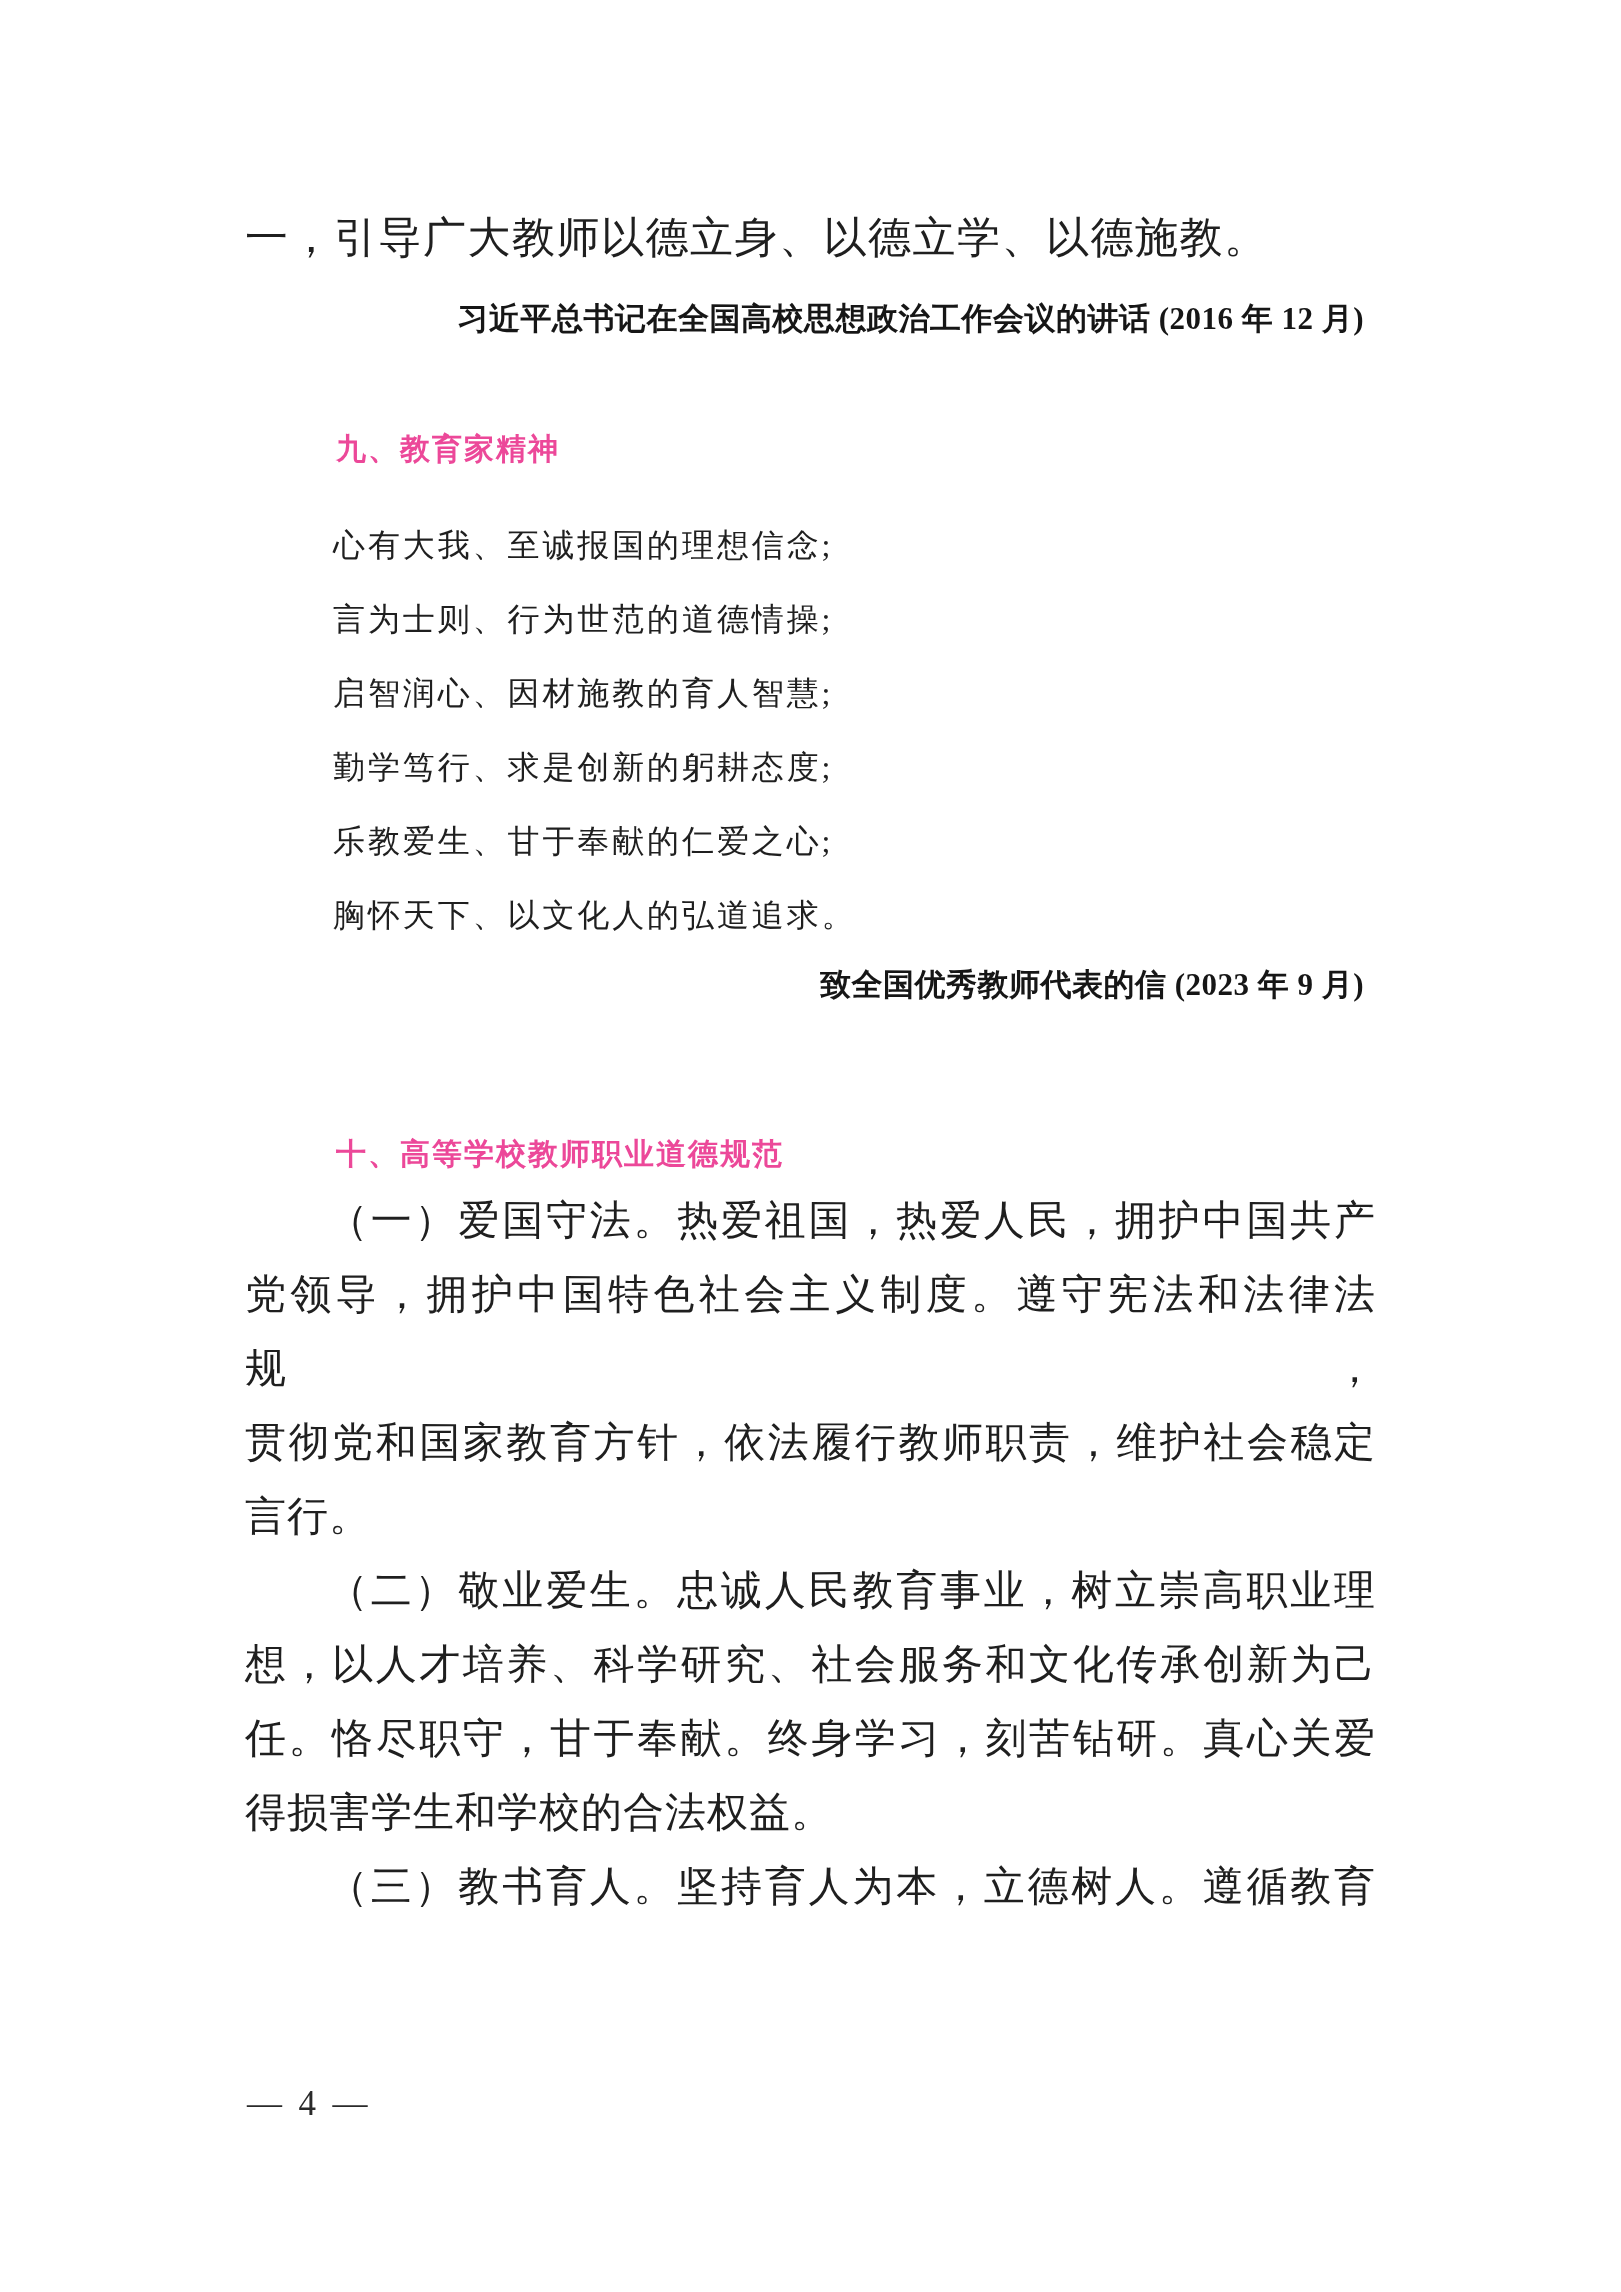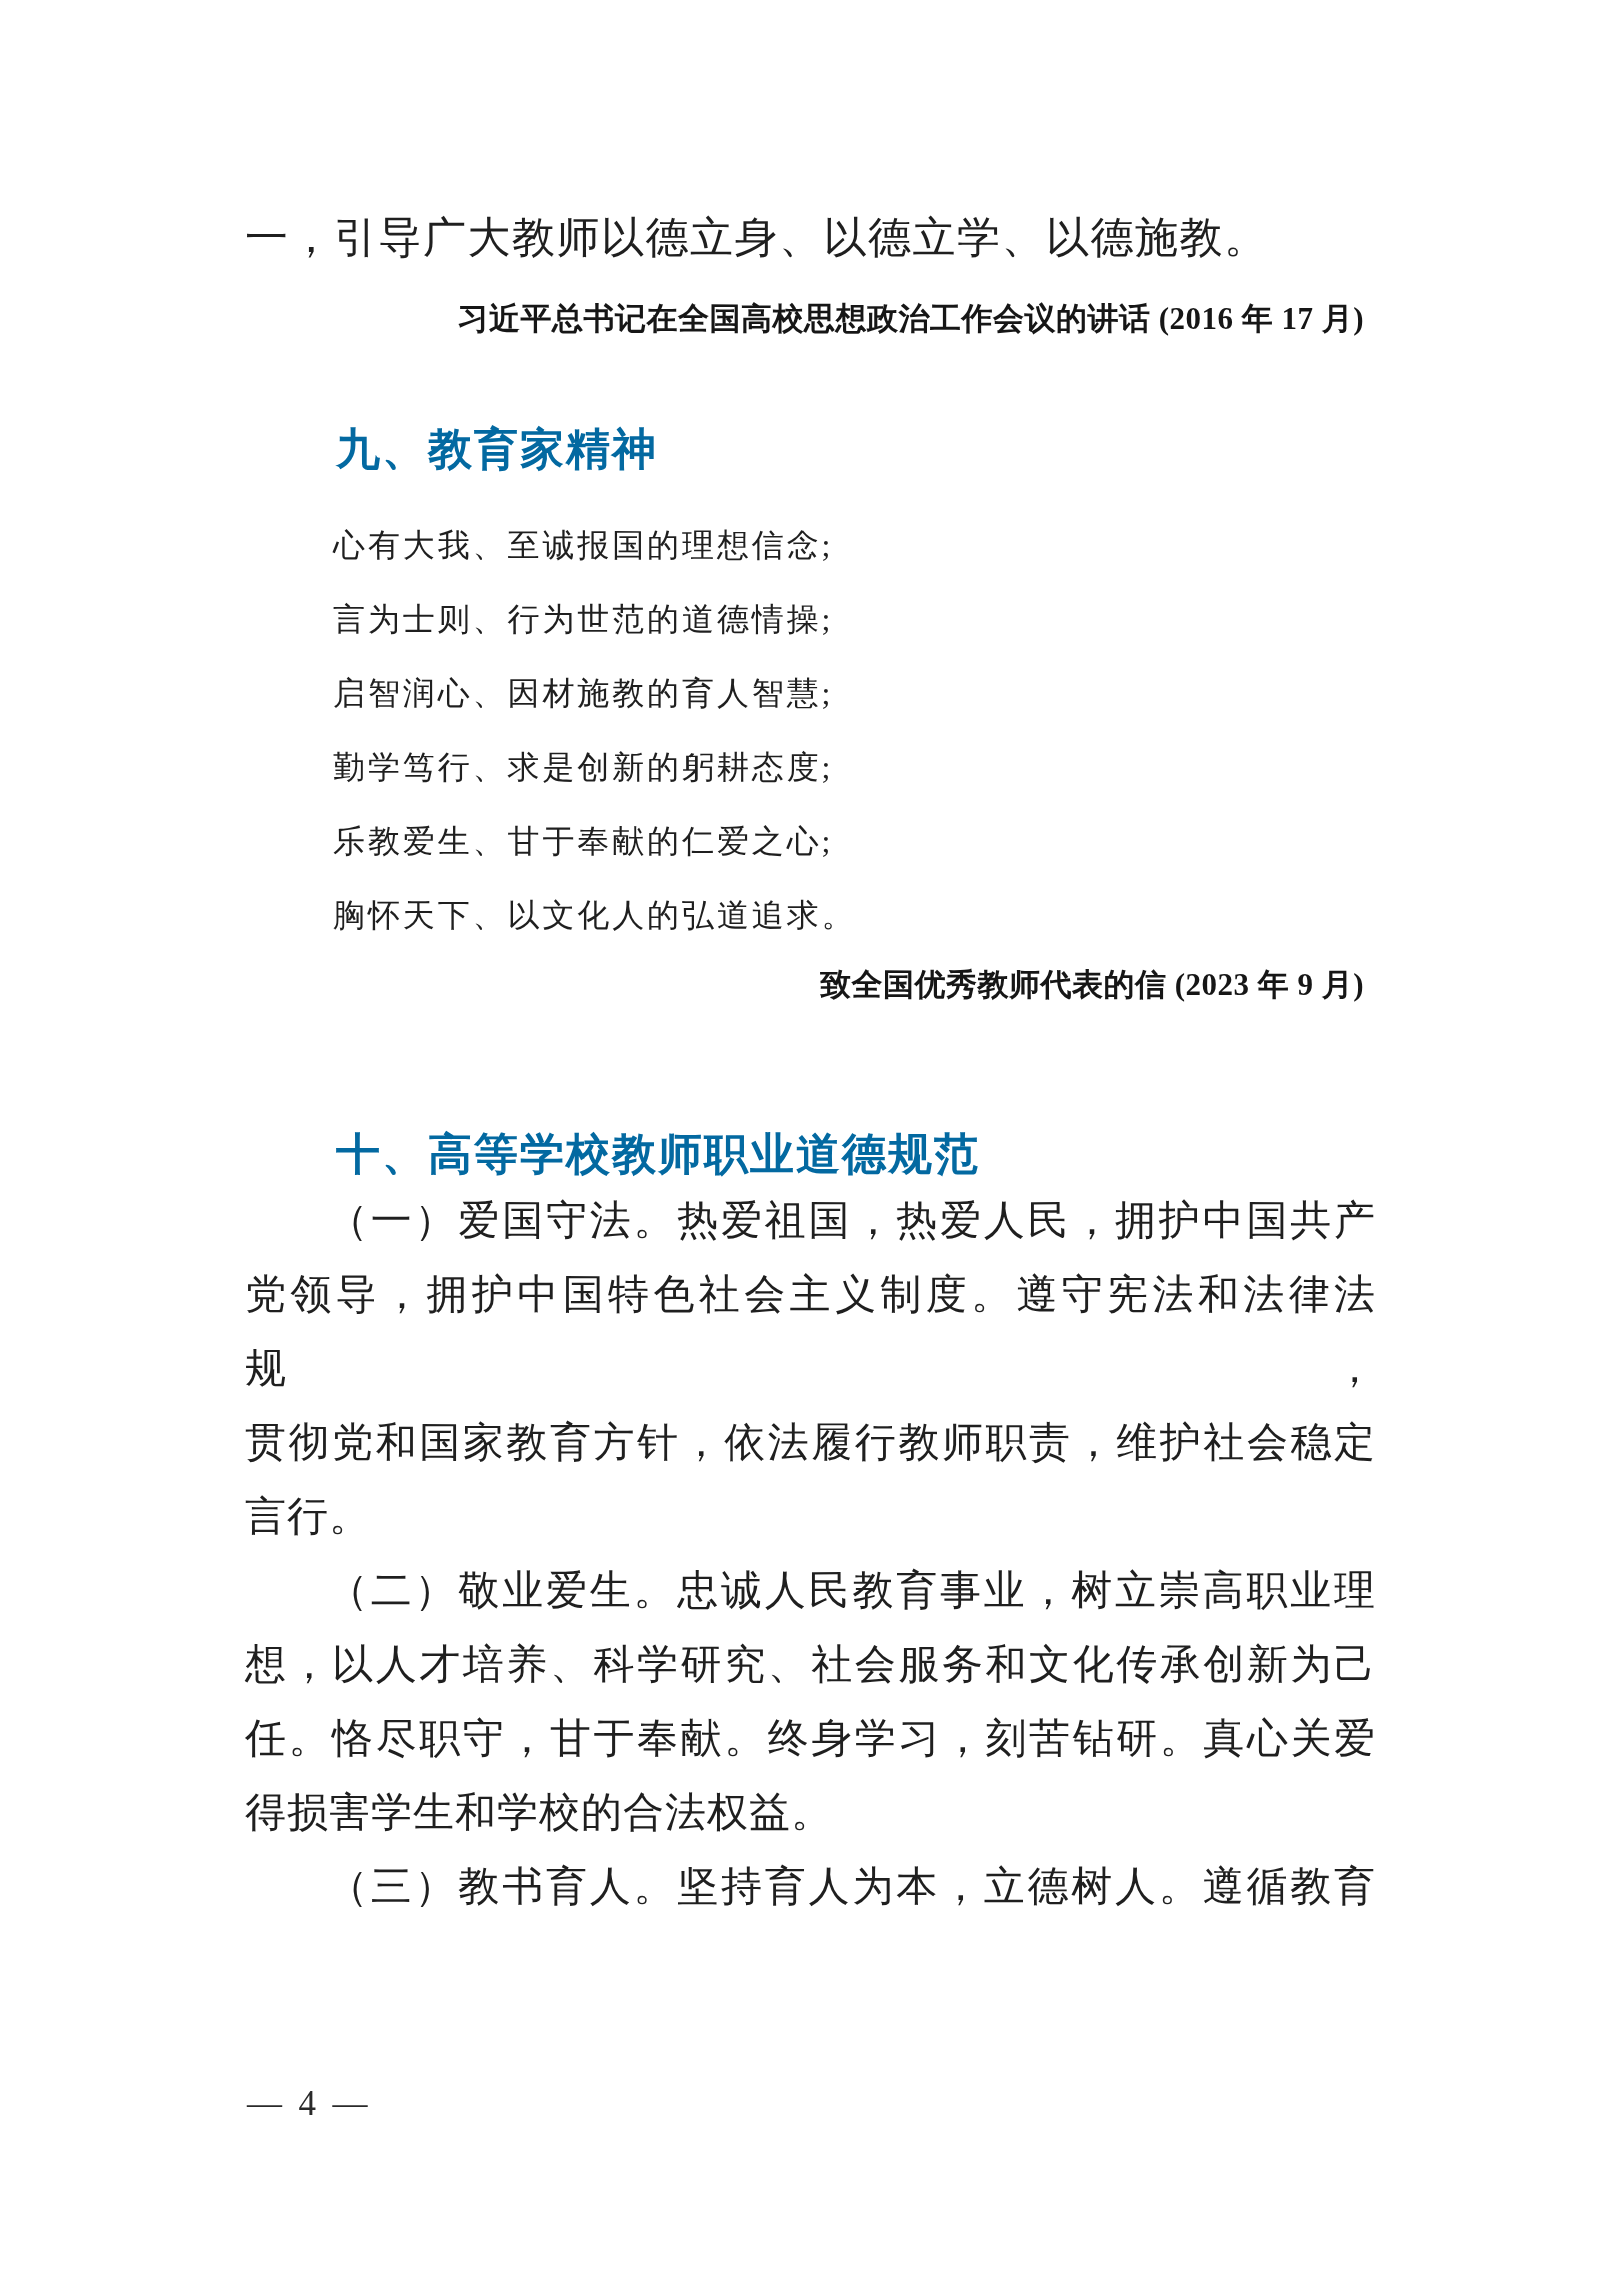--- a/index.html
+++ b/index.html
@@ -45,24 +45,24 @@
   }
   .cite-1 { top: 297px; }
   .cite-2 { top: 963px; }
 
   
   .hdr {
     left: 336px;
     margin: 0;
     font-family: "Liberation Sans", "DejaVu Sans", sans-serif;
     font-weight: bold;
-    font-size: 44px;
+    font-size: 30px;
     line-height: 57px;
     letter-spacing: 2px;
-    color: #0369a1;
+    color: #ec4899;
     white-space: nowrap;
   }
   .hdr-9  { top: 420px; }
   .hdr-10 { top: 1125px; }
 
   
   .poem {
     top: 508px;
     left: 333px;
     font-size: 32px;
@@ -96,21 +96,21 @@
     white-space: nowrap;
   }
 </style>
 </head>
 <body>
 
 <div class="page">
 
   <div class="abs cont-line">一，引导广大教师以德立身、以德立学、以德施教。</div>
 
-  <div class="abs cite cite-1">习近平总书记在全国高校思想政治工作会议的讲话 (2016 年 17 月)</div>
+  <div class="abs cite cite-1">习近平总书记在全国高校思想政治工作会议的讲话 (2016 年 12 月)</div>
 
   <h2 class="abs hdr hdr-9">九、教育家精神</h2>
 
   <div class="abs poem">
     <div class="pline">心有大我、至诚报国的理想信念;</div>
     <div class="pline">言为士则、行为世范的道德情操;</div>
     <div class="pline">启智润心、因材施教的育人智慧;</div>
     <div class="pline">勤学笃行、求是创新的躬耕态度;</div>
     <div class="pline">乐教爱生、甘于奉献的仁爱之心;</div>
     <div class="pline">胸怀天下、以文化人的弘道追求。</div>

